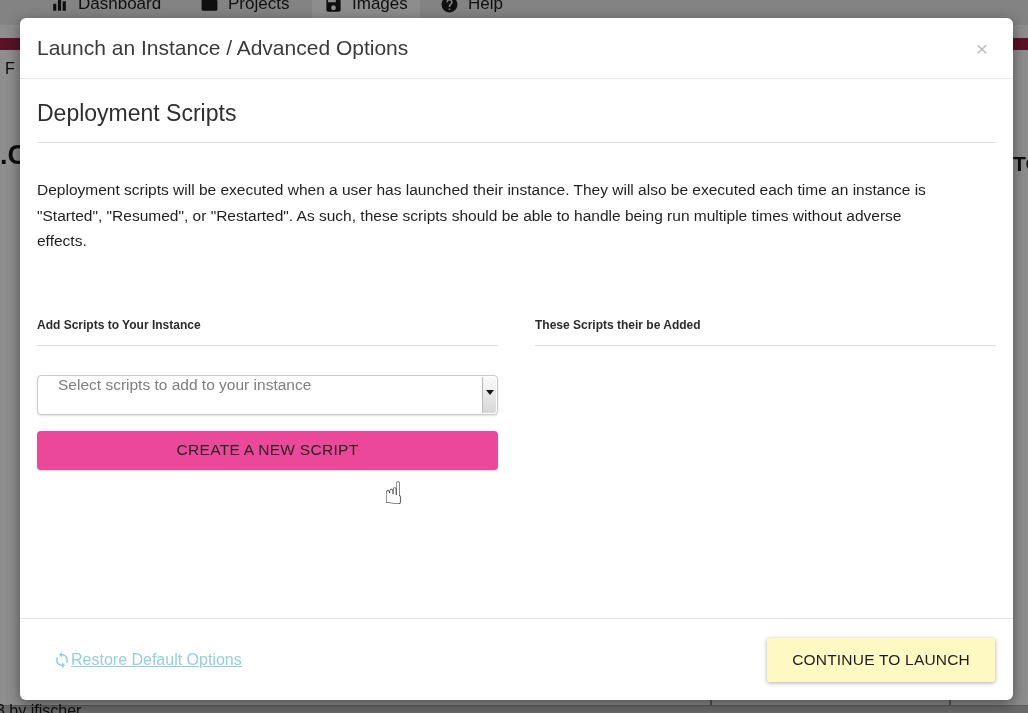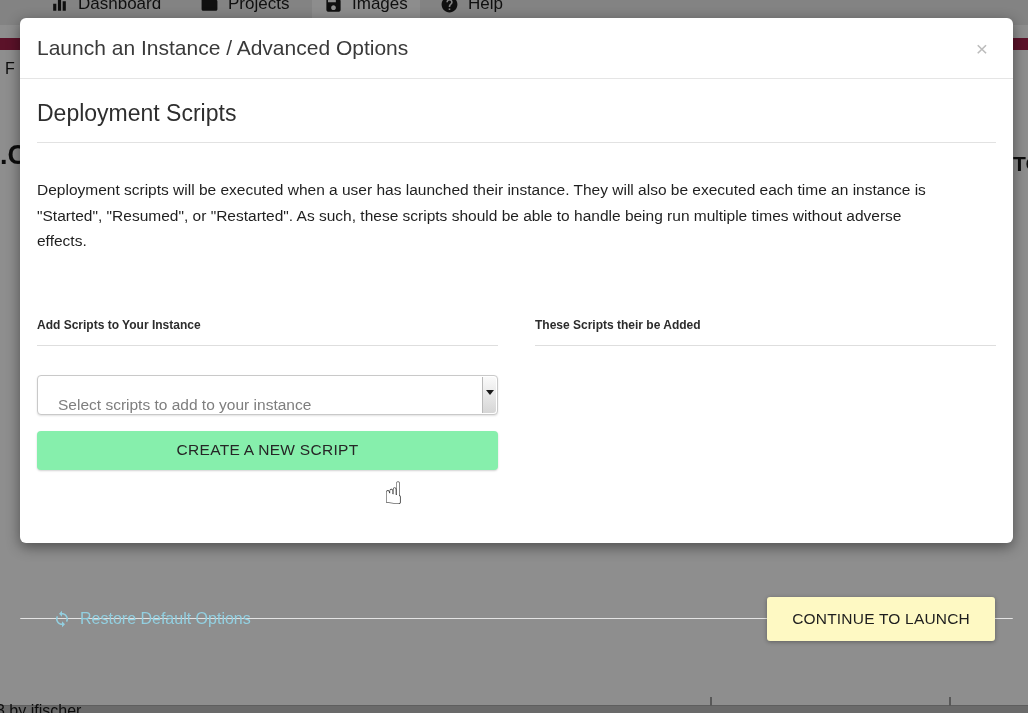--- a/index.html
+++ b/index.html
@@ -35,21 +35,21 @@
   .bottom-tick { position: absolute; top: 697px; width: 2px; height: 9px; background: #9d9d9d; }
   .tick-1 { left: 710px; } .tick-2 { left: 949px; }
   .frag-bottom-left { top: 702px; left: -4px; font-size: 16px; }
 
   
   .backdrop { position: absolute; inset: 0; background: rgba(0,0,0,0.44); z-index: 2; }
 
   
   .modal {
     position: absolute; z-index: 3; left: 20px; top: 18px;
-    width: 993px; height: 525px; background: #ffffff;
+    width: 993px; height: 682px; background: #ffffff;
     border-radius: 6px; box-shadow: 0 4px 14px rgba(0,0,0,0.45);
   }
   .modal-header {
     height: 61px; padding: 0 17px; display: flex; align-items: center;
     border-bottom: 1px solid #e5e5e5;
   }
   .modal-title { font-size: 21px; color: #3a3a3a; flex: 1; }
   .modal-close {
     border: none; background: transparent; color: #bcbcbc;
     font-size: 21px; line-height: 1; cursor: pointer; padding: 4px 8px;
@@ -69,53 +69,54 @@
   .columns { display: flex; gap: 37px; margin-top: 64px; }
   .col { flex: 1; min-width: 0; }
   .col-heading {
     font-size: 12px; font-weight: bold; color: #2c2c2c;
     padding-bottom: 13px; border-bottom: 1px solid #dedede;
   }
 
   .select-box {
     margin-top: 29px; height: 40px; position: relative;
     border: 1px solid #c9c9c9; border-radius: 4px; background: #ffffff;
-    display: flex; align-items: flex-end; cursor: pointer;
+    display: flex; align-items: flex-start; cursor: pointer;
     box-shadow: 0 1px 2px rgba(0,0,0,0.12);
   }
   .select-label { padding-left: 20px; font-size: 15.5px; color: #7e7e7e; }
   .select-arrow-strip {
     position: absolute; top: 1px; bottom: 1px; right: 1px; width: 14px;
     background: linear-gradient(#fafafa, #d6d6d6);
     border-left: 1px solid #b9b9b9; border-radius: 0 3px 3px 0;
   }
   .select-arrow-strip .tri {
     position: absolute; top: 13px; left: 50%; transform: translateX(-50%);
     width: 0; height: 0; border-left: 4px solid transparent;
     border-right: 4px solid transparent; border-top: 5px solid #1a1a1a;
   }
 
   .or-sep { text-align: center; margin-top: 17px; font-size: 15.5px; color: #2e2e2e; }
 
   .create-btn {
     margin-top: 16px; width: 100%; height: 39px; border: none;
-    background: #86efac; border-radius: 4px; cursor: pointer;
+    background: #ec4899; border-radius: 4px; cursor: pointer;
     font-family: inherit; font-size: 15.5px; color: #262626; letter-spacing: 0.3px;
     box-shadow: 0 1px 2px rgba(0,0,0,0.18);
   }
 
   .modal-footer {
     position: absolute; left: 0; right: 0; top: 600px; bottom: 0;
     border-top: 1px solid #e4e4e4; display: flex; align-items: center;
     padding: 0 18px 0 17px; border-radius: 0 0 6px 6px;
   }
   .restore-link {
-    display: flex; align-items: flex-end; gap: 9px; margin-left: 16px;
+    display: flex; align-items: flex-end; margin-left: 16px;
     font-size: 16px; cursor: pointer; background: transparent; border: none;
     font-family: inherit;
+    text-decoration: underline;
   }
   .restore-link svg { width: 18px; height: 18px; fill: currentColor; }
   .footer-spacer { flex: 1; }
   .continue-btn {
     height: 44px; padding: 0 25px; background: #fef9c3; border: none;
     border-radius: 3px; box-shadow: 0 1px 4px rgba(0,0,0,0.33);
     font-family: inherit; font-size: 15.5px; color: #1e1e1e;
     letter-spacing: 0.2px; cursor: pointer;
   }
 

